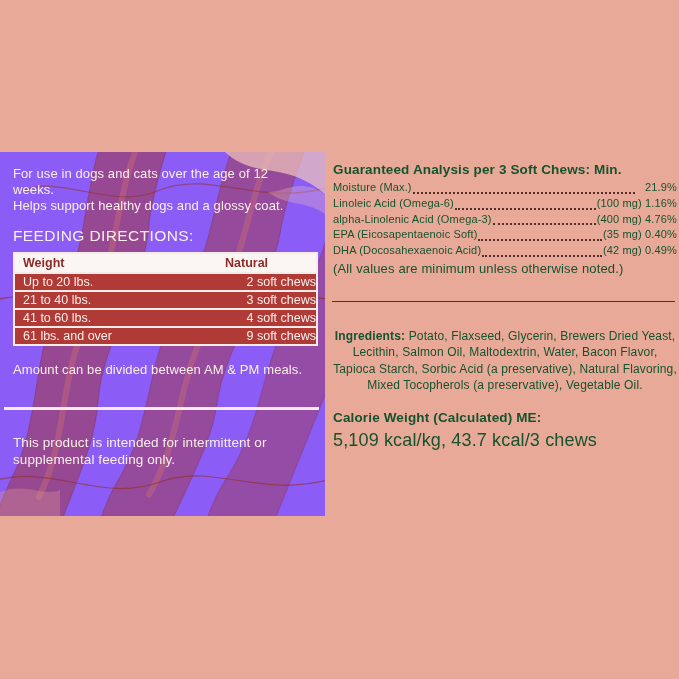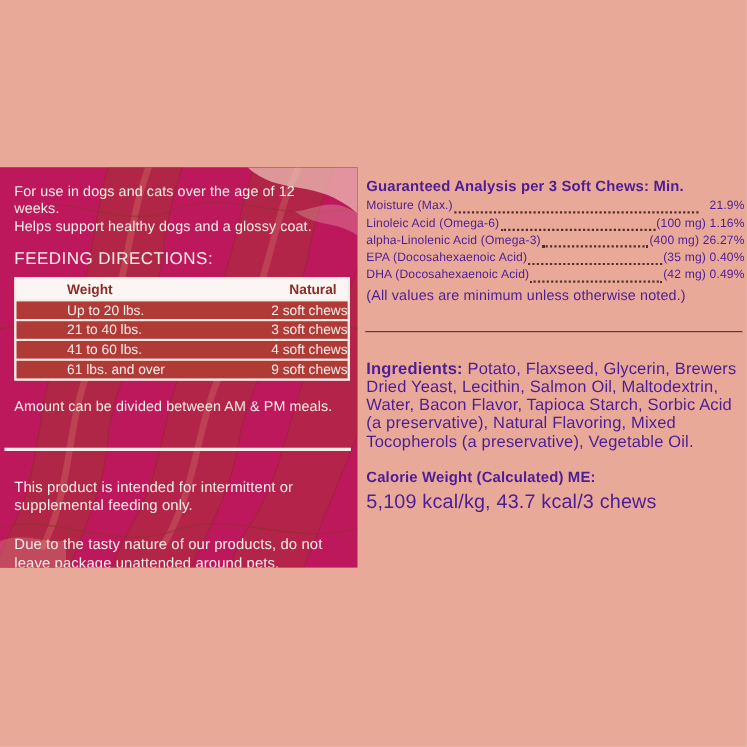--- a/index.html
+++ b/index.html
@@ -6,51 +6,51 @@
   .canvas{
     position:relative;
     width:679px;height:679px;
     background:#E9A998;
     font-family:"Liberation Sans",sans-serif;
     overflow:hidden;
   }
   
   .red-panel{
     position:absolute;left:0;top:152px;width:325px;height:364px;
-    background:#be185d;color:#F9EFEA;overflow:hidden;
+    background:#8b5cf6;color:#F9EFEA;overflow:hidden;
   }
   .bacon{position:absolute;left:0;top:0;width:325px;height:364px;}
   .panel-content{position:relative;padding:14px 13px 0 13px;}
   .intro{font-size:13px;line-height:16px;margin:0;letter-spacing:.1px;}
   .fd-heading{font-size:15.5px;font-weight:normal;letter-spacing:.4px;margin:13px 0 7px 0;}
   .fd-table{width:301px;border:2px solid #F6ECE7;background:#F6ECE7;}
   .thead{display:flex;align-items:center;background:#FBF6F3;color:#8E2B27;font-weight:bold;font-size:12.5px;height:18px;}
   .trow{display:flex;align-items:center;background:#B03A36;font-size:12.5px;height:16px;margin-top:2px;color:#F9EFEA;gap:48px;}
-  .c1{width:188px;padding-left:8px;white-space:nowrap;margin-left:38px;}
+  .c1{width:188px;padding-left:8px;white-space:nowrap;}
   .c2{flex:1;white-space:nowrap;}
   .thead .c2{padding-left:14px;}
   .note{font-size:13px;margin:16px 0 0 0;letter-spacing:.1px;}
   .white-rule{border:none;border-top:3px solid #F6ECE7;margin:30px 0 0 -9px;width:315px;}
   .para{font-size:13.5px;line-height:17px;width:310px;margin:24px 0 0 0;letter-spacing:.1px;}
   .para + .para{margin-top:18px;}
   
   .right-col{
     position:absolute;left:333px;top:161px;width:344px;
-    color:#4c1d95;letter-spacing:.15px;
+    color:#14532d;letter-spacing:.15px;
   }
   .ga-heading{font-size:13.5px;font-weight:bold;margin:0;line-height:17px;}
   .ga-rows{margin-top:3px;}
   .ga-row{display:flex;align-items:baseline;height:15.8px;font-size:11px;}
   .ga-name{white-space:nowrap;}
   .ga-leader{flex:1;border-bottom:2px dotted #542F2A;margin:0 1px 3px 1px;min-width:8px;align-self:flex-end;}
   .ga-value{white-space:nowrap;}
   .ga-value.gap{padding-left:9px;}
   .ga-note{font-size:13px;margin:1px 0 0 0;}
   .dark-rule{border:none;border-top:1.5px solid #542F2A;margin:25px 0 0 -1px;width:343px;}
-  .ingredients{font-size:15px;line-height:16.5px;margin:26px 0 2px 0;}
+  .ingredients{font-size:12px;line-height:16.5px;margin:26px 0 2px 0;text-align:center;}
   .ingredients b{font-weight:bold;}
   .cal-heading{font-size:13.5px;font-weight:bold;margin:15px 0 0 0;line-height:17px;}
   .cal-value{font-size:18px;margin:4px 0 0 0;}
 </style>
 </head>
 <body>
 
 <div class="canvas">
 
   <section class="red-panel">
@@ -103,45 +103,44 @@
           <span class="c1">61 lbs. and over</span>
           <span class="c2">9 soft chews</span>
         </div>
       </div>
 
       <p class="note">Amount can be divided between AM &amp; PM meals.</p>
 
       <hr class="white-rule">
 
       <p class="para">This product is intended for intermittent or supplemental feeding only.</p>
-      <p class="para">Due to the tasty nature of our products, do not leave package unattended around pets.</p>
     </div>
   </section>
 
   <section class="right-col">
     <h3 class="ga-heading">Guaranteed Analysis per 3 Soft Chews: Min.</h3>
 
     <div class="ga-rows">
       <div class="ga-row">
         <span class="ga-name">Moisture (Max.)</span>
         <span class="ga-leader"></span>
         <span class="ga-value gap">21.9%</span>
       </div>
       <div class="ga-row">
         <span class="ga-name">Linoleic Acid (Omega-6)</span>
         <span class="ga-leader"></span>
         <span class="ga-value">(100 mg) 1.16%</span>
       </div>
       <div class="ga-row">
         <span class="ga-name">alpha-Linolenic Acid (Omega-3)</span>
         <span class="ga-leader"></span>
-        <span class="ga-value">(400 mg) 26.27%</span>
+        <span class="ga-value">(400 mg) 4.76%</span>
       </div>
       <div class="ga-row">
-        <span class="ga-name">EPA (Docosahexaenoic Acid)</span>
+        <span class="ga-name">EPA (Eicosapentaenoic Soft)</span>
         <span class="ga-leader"></span>
         <span class="ga-value">(35 mg) 0.40%</span>
       </div>
       <div class="ga-row">
         <span class="ga-name">DHA (Docosahexaenoic Acid)</span>
         <span class="ga-leader"></span>
         <span class="ga-value">(42 mg) 0.49%</span>
       </div>
     </div>
 

